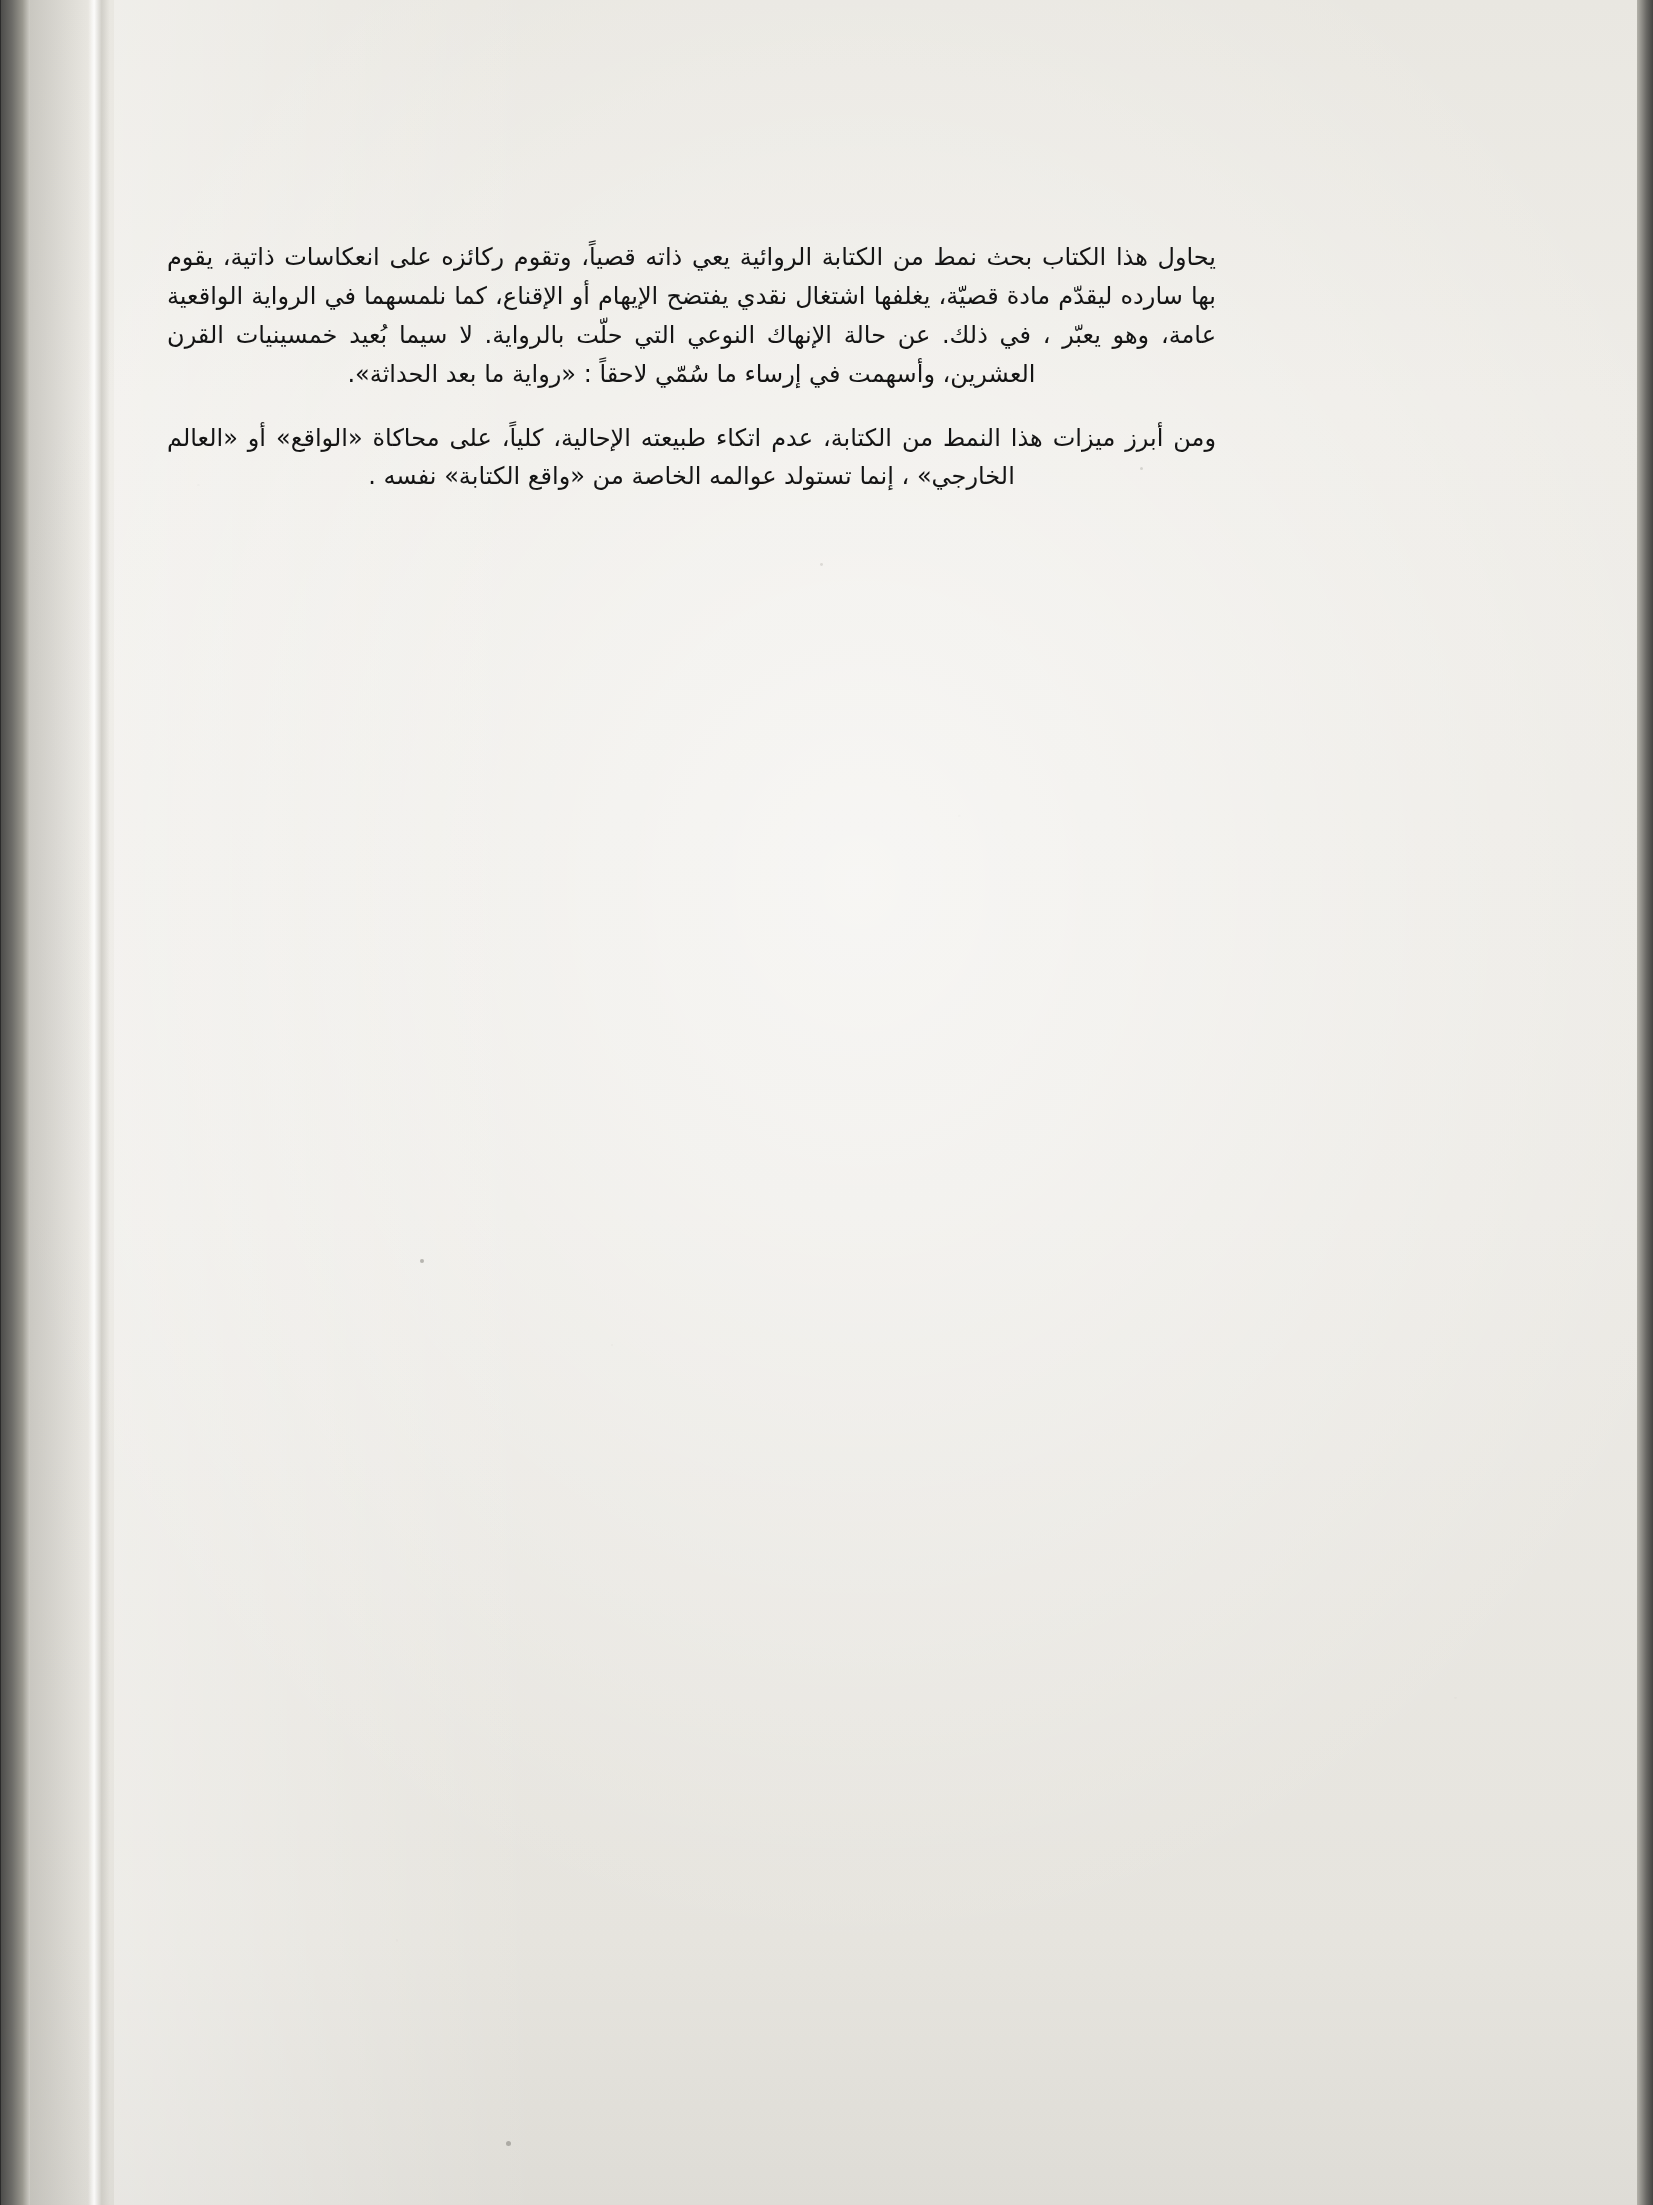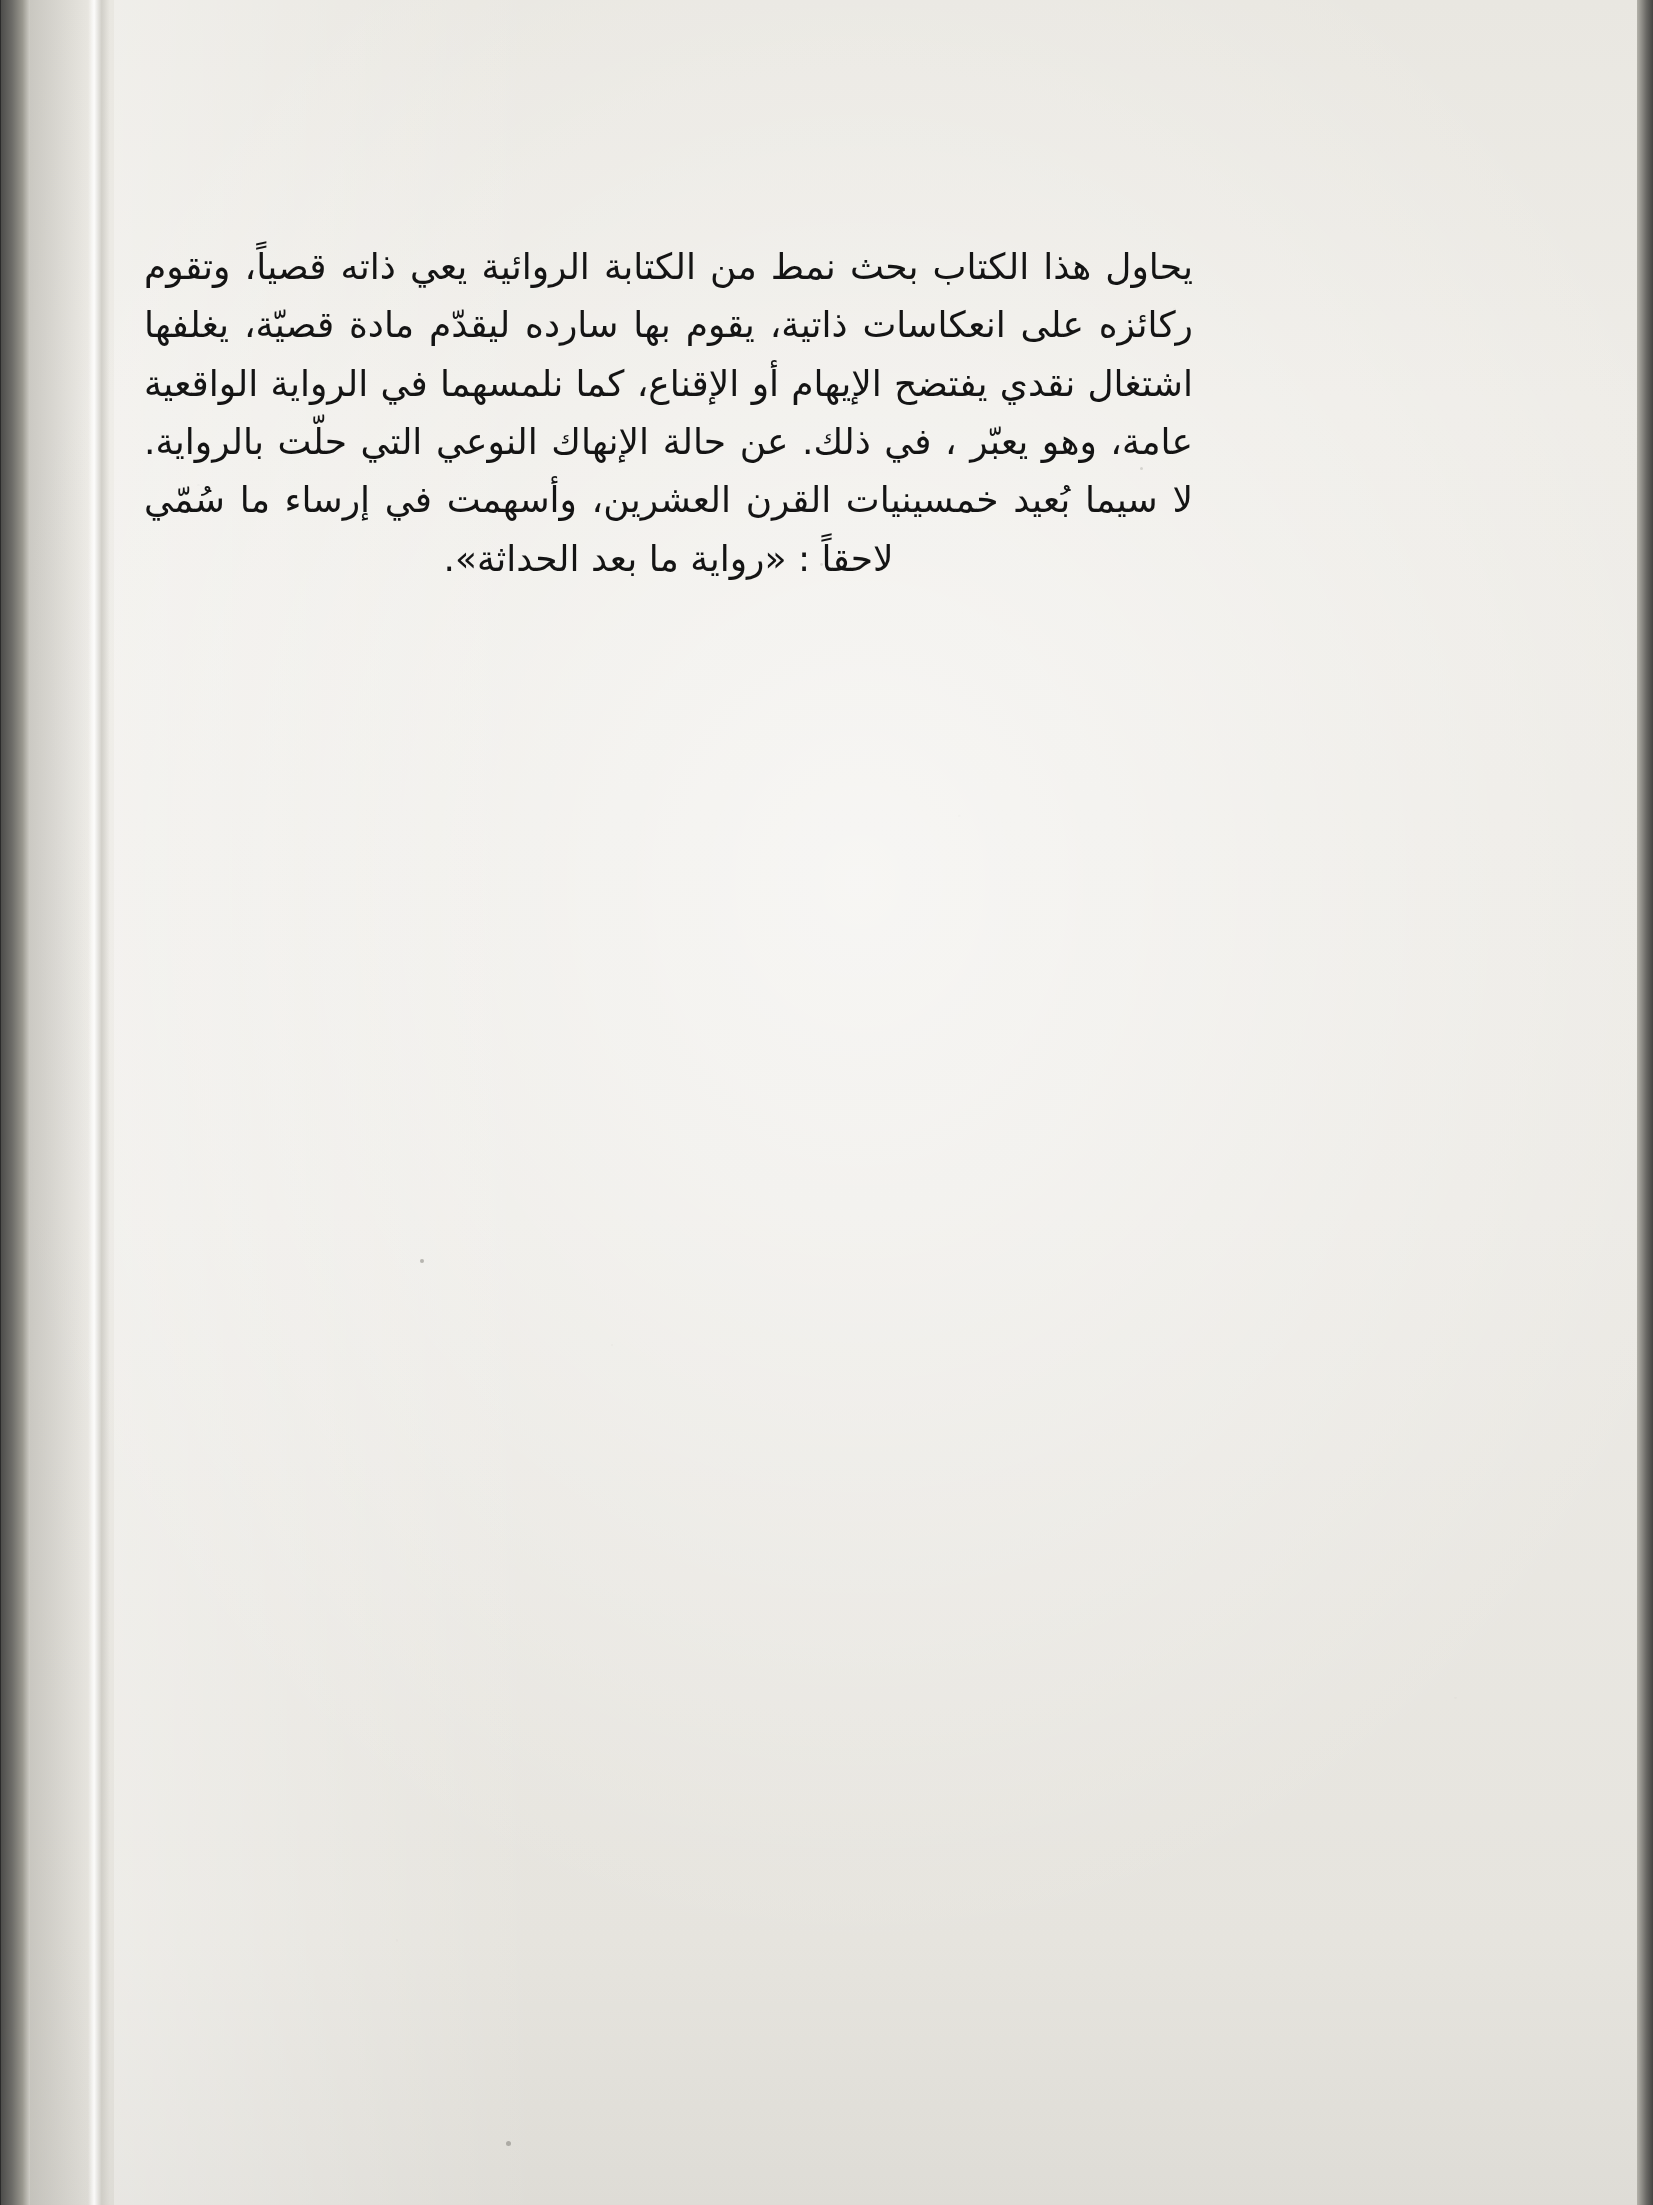--- a/index.html
+++ b/index.html
@@ -98,28 +98,28 @@
   .speck {
     position: absolute;
     background: rgba(110,108,102,0.45);
     border-radius: 50%;
     pointer-events: none;
   }
 
   .text-block {
     position: absolute;
     top: 238px;
-    right: 461px;
+    right: 438px;
     width: 1049px;
     direction: rtl;
     text-align: justify;
     text-align-last: center;
     color: #141414;
     font-family: "DejaVu Sans", "Liberation Sans", sans-serif;
-    font-size: 36px;
+    font-size: 24px;
     line-height: 1.62;
     letter-spacing: 0px;
   }
 
   .para {
     margin: 0 0 19px 0;
     text-align: justify;
     text-align-last: center;
   }
   .para:last-child { margin-bottom: 0; }
@@ -141,16 +141,17 @@
   <div class="sheen"></div>
   <div class="photo-edge-right"></div>
 
   <div class="speck" style="left:420px; top:1259px; width:4.3px; height:4.3px;"></div>
   <div class="speck" style="left:506px; top:2141px; width:5.2px; height:5.2px;"></div>
   <div class="speck" style="left:1140px; top:467px; width:3.3px; height:3.3px; opacity:.5;"></div>
   <div class="speck" style="left:820px; top:563px; width:2.9px; height:2.9px; opacity:.4;"></div>
 
   <div class="text-block">
     <p class="para p1">يحاول هذا الكتاب بحث نمط من الكتابة الروائية يعي ذاته قصياً، وتقوم ركائزه على انعكاسات ذاتية، يقوم بها ساردە ليقدّم مادة قصيّة، يغلفها اشتغال نقدي يفتضح الإيهام أو الإقناع، كما نلمسهما في الرواية الواقعية عامة، وهو يعبّر ، في ذلك. عن حالة الإنهاك النوعي التي حلّت بالرواية. لا سيما بُعيد خمسينيات القرن العشرين، وأسهمت في إرساء ما سُمّي لاحقاً : «رواية ما بعد الحداثة».</p>
+    <p class="para p2">ومن أبرز ميزات هذا النمط من الكتابة، عدم اتكاء طبيعته الإحالية، كلياً، على محاكاة «الواقع» أو «العالم الخارجي» ، إنما تستولد عوالمه الخاصة من «واقع الكتابة» نفسه .</p>
   </div>
 
 </div>
 
 
 </body></html>

